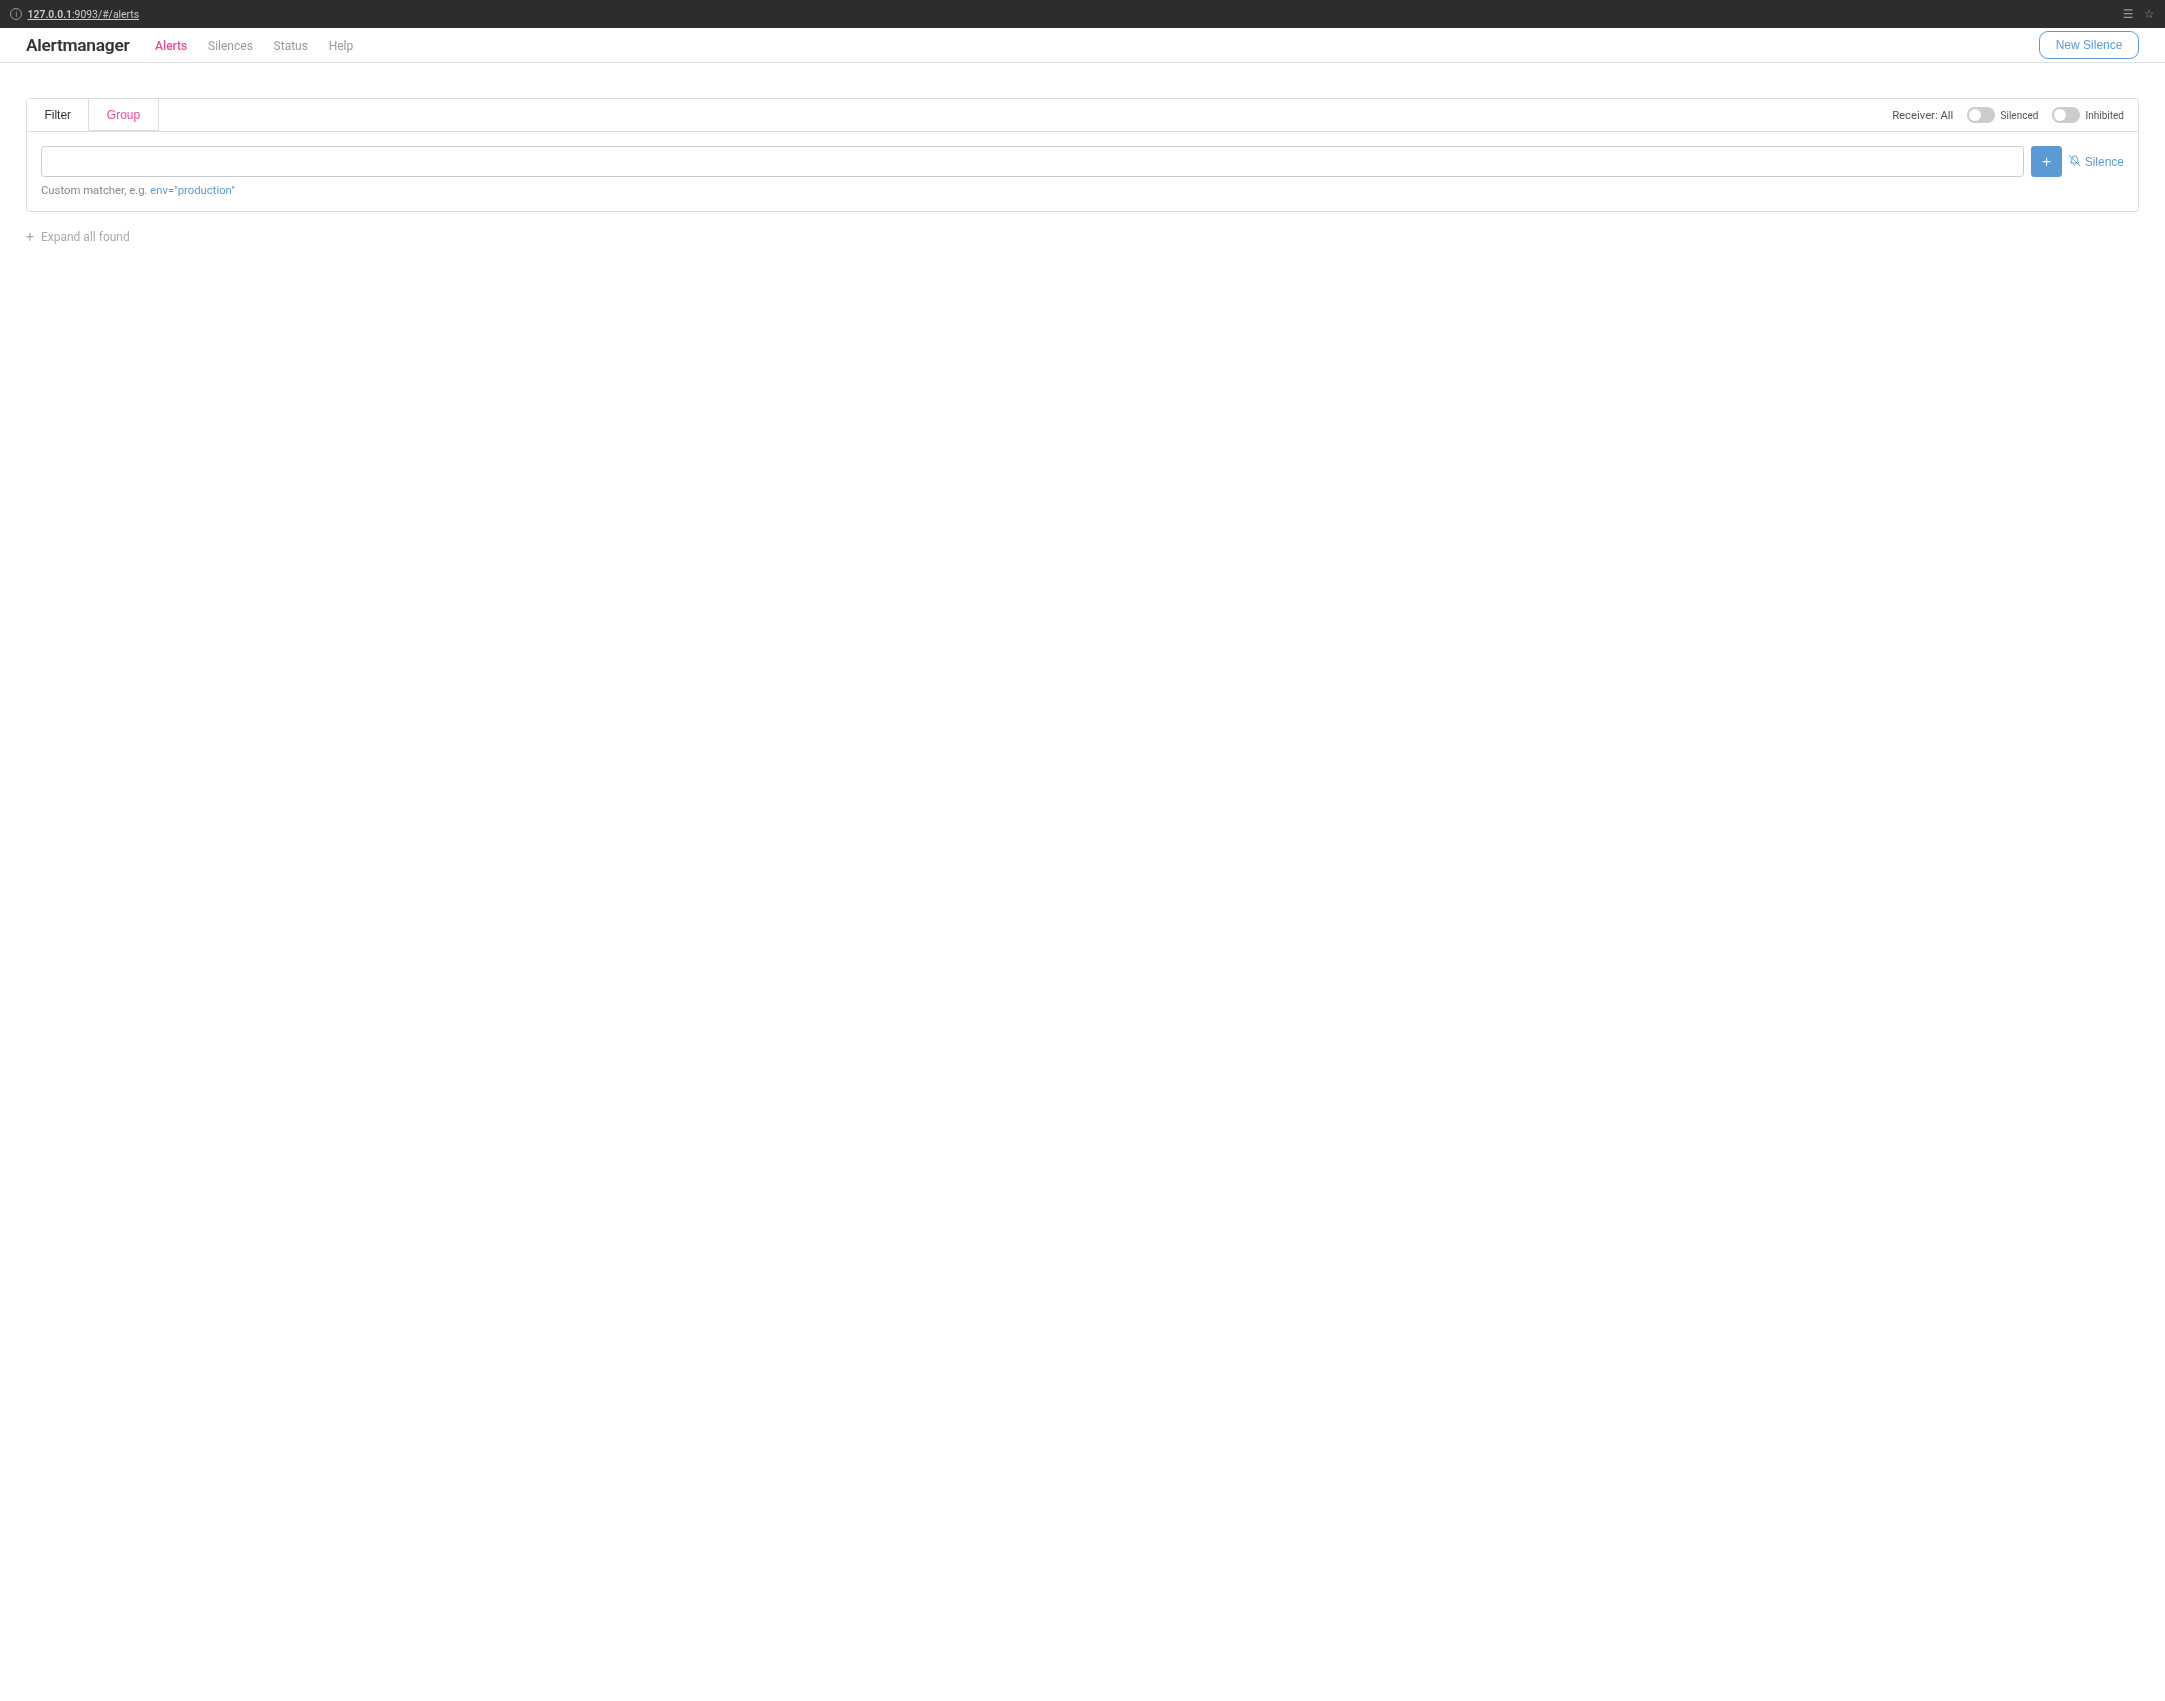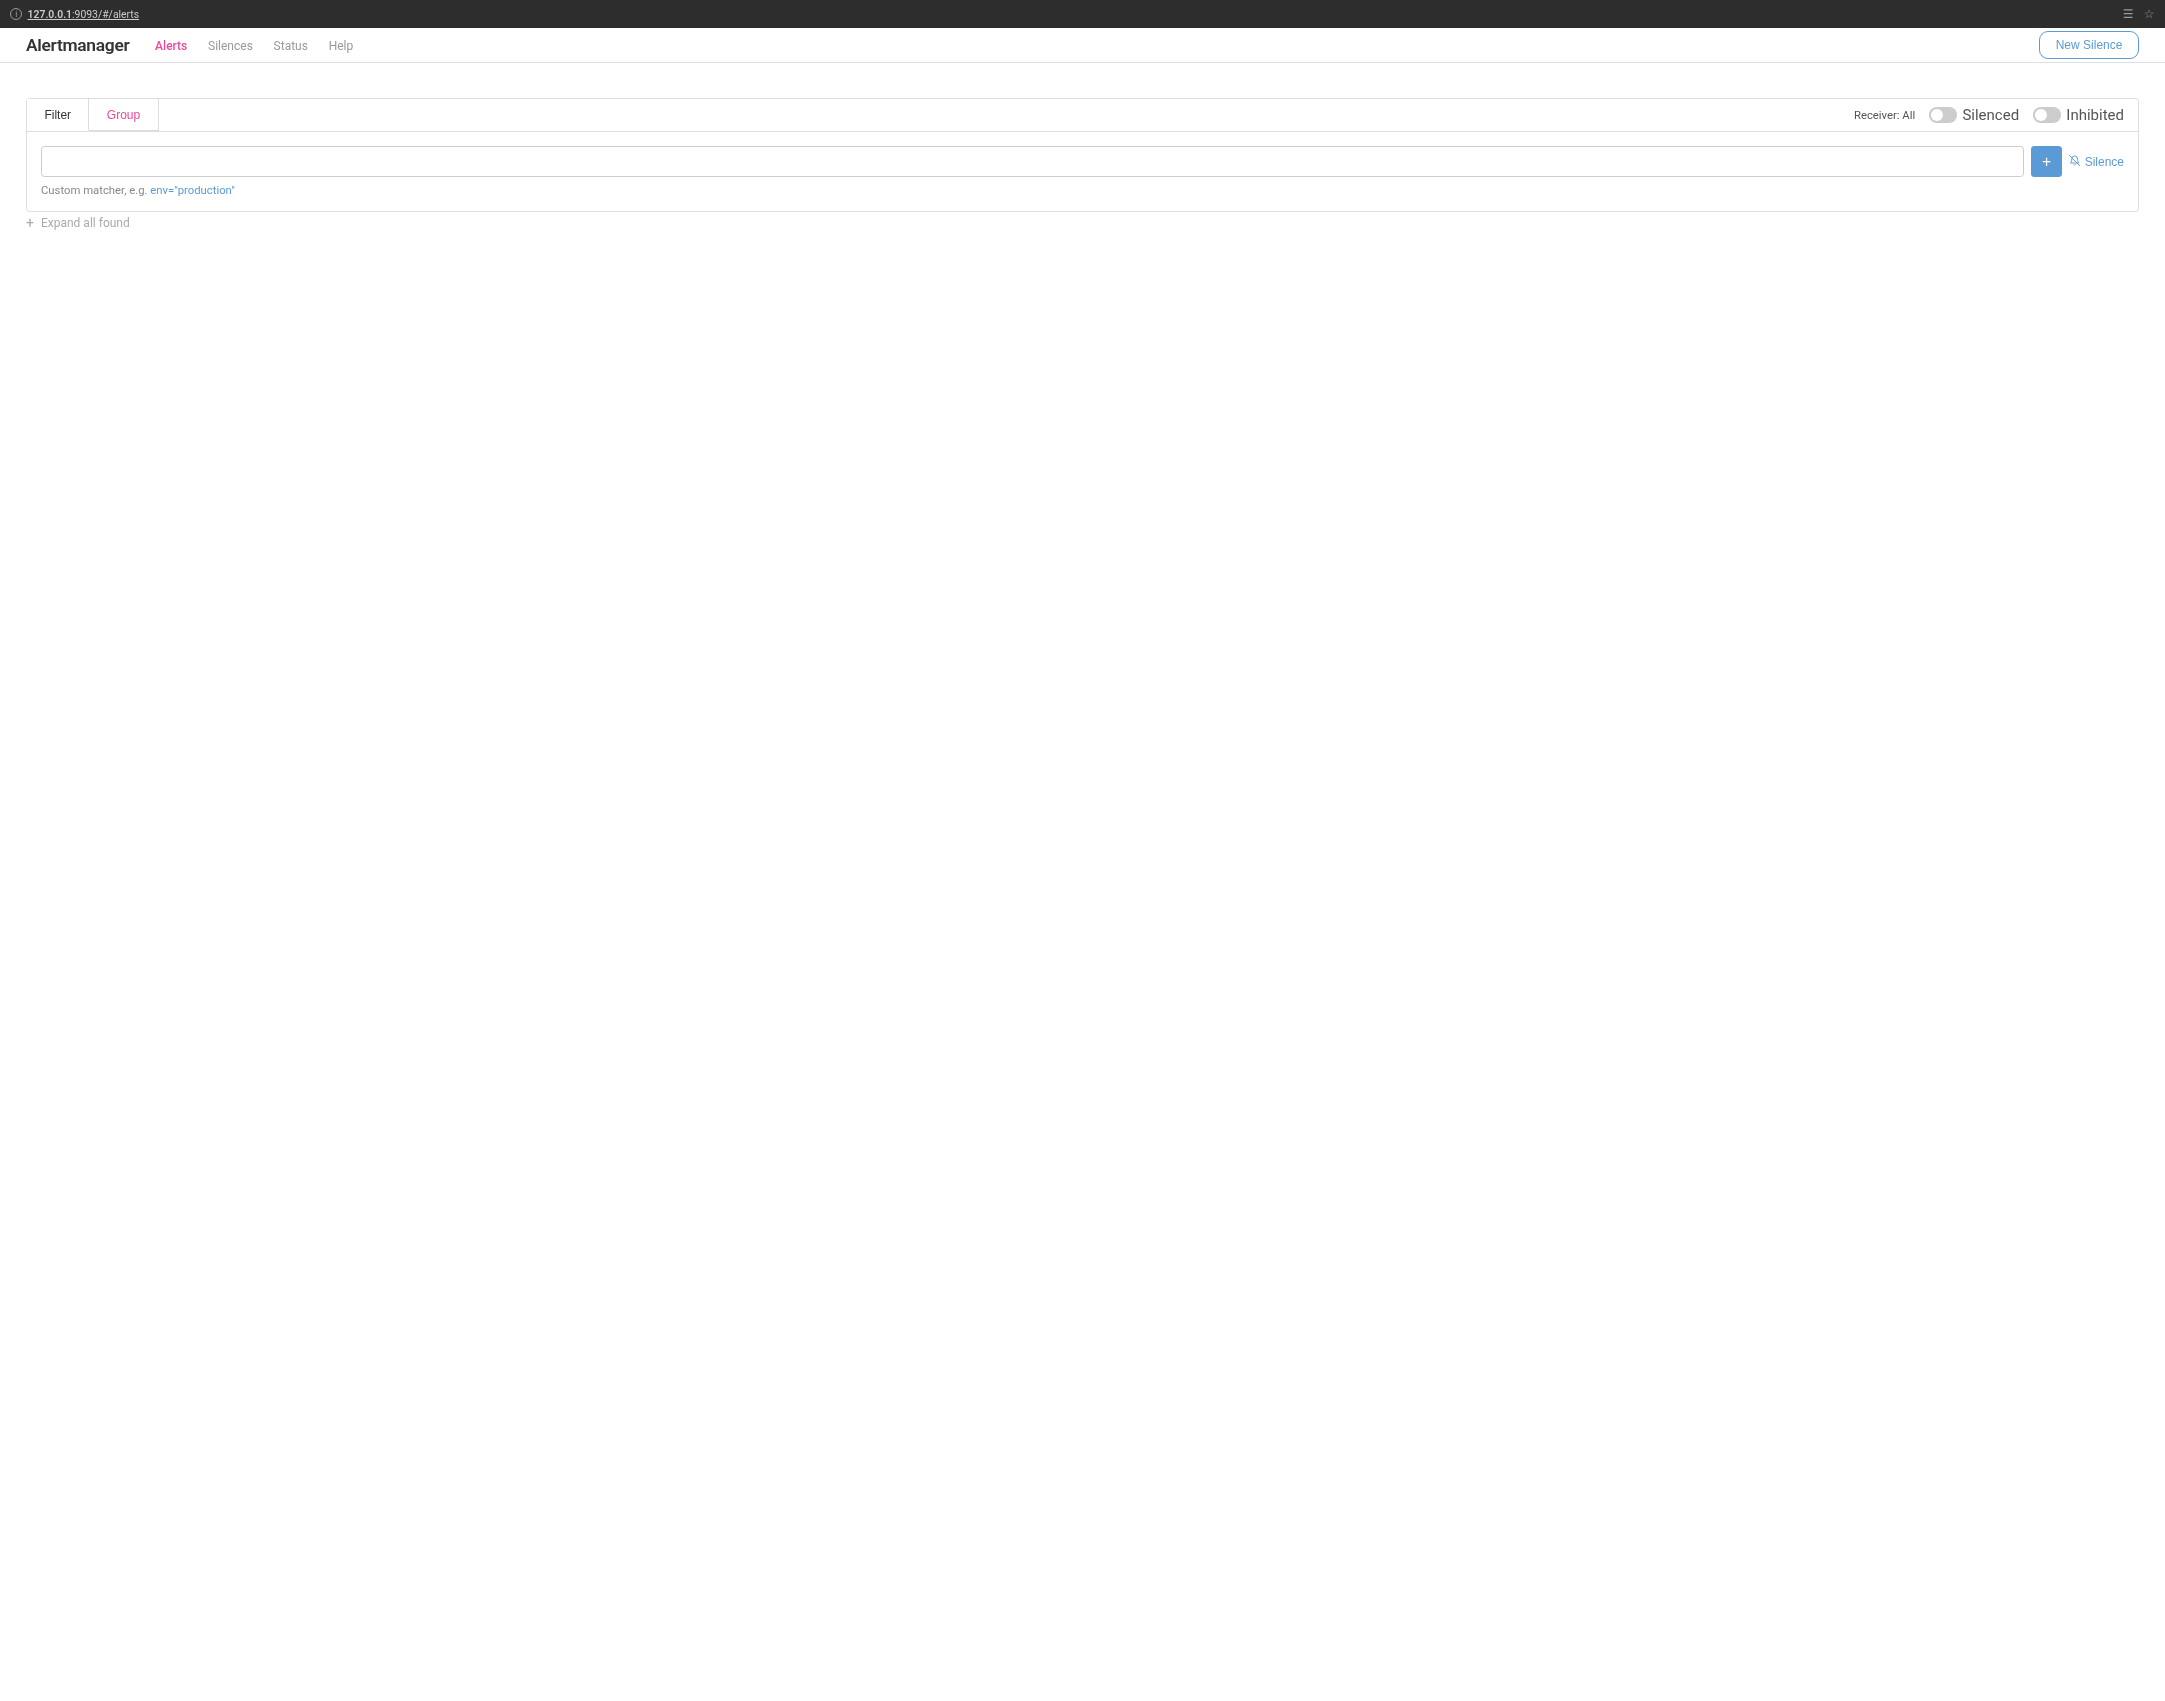--- a/index.html
+++ b/index.html
@@ -122,21 +122,21 @@
     
     .main-content {
       padding: 35px 26px;
     }
 
     
     .filter-card {
       border: 0.9px solid #ddd;
       border-radius: 3.5px;
       background: #fff;
-      margin-bottom: 3px;
+      margin-bottom: 17px;
     }
 
     .filter-tabs {
       display: flex;
       border-bottom: 0.9px solid #ddd;
     }
 
     .filter-tab {
       padding: 8.7px 17.4px;
       font-size: 12px;
@@ -207,21 +207,21 @@
       width: 12px;
       height: 12px;
       background: #fff;
       border-radius: 50%;
       top: 1.7px;
       left: 1.7px;
       transition: left 0.2s;
     }
 
     .toggle-label {
-      font-size: 15px;
+      font-size: 10px;
       color: #555;
     }
 
     
     .filter-body {
       padding: 14px;
     }
 
     .filter-input-row {
       display: flex;

